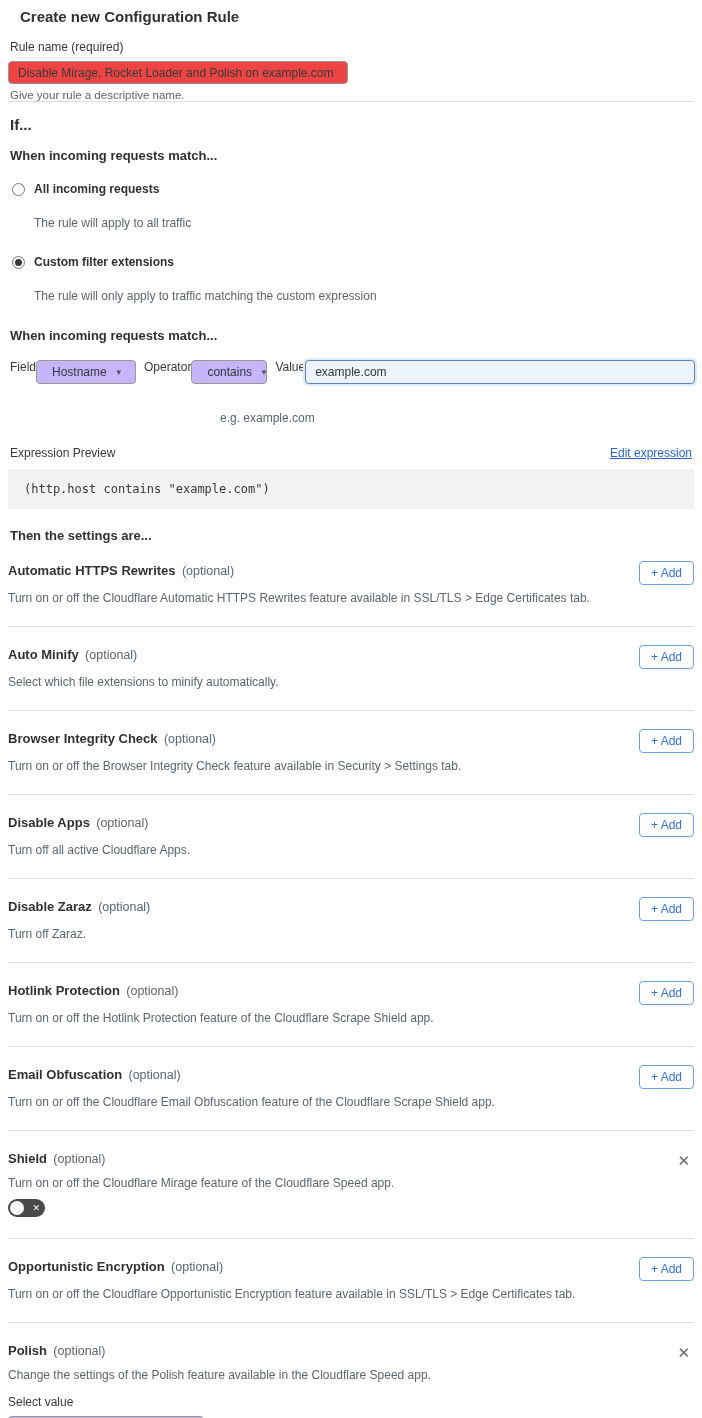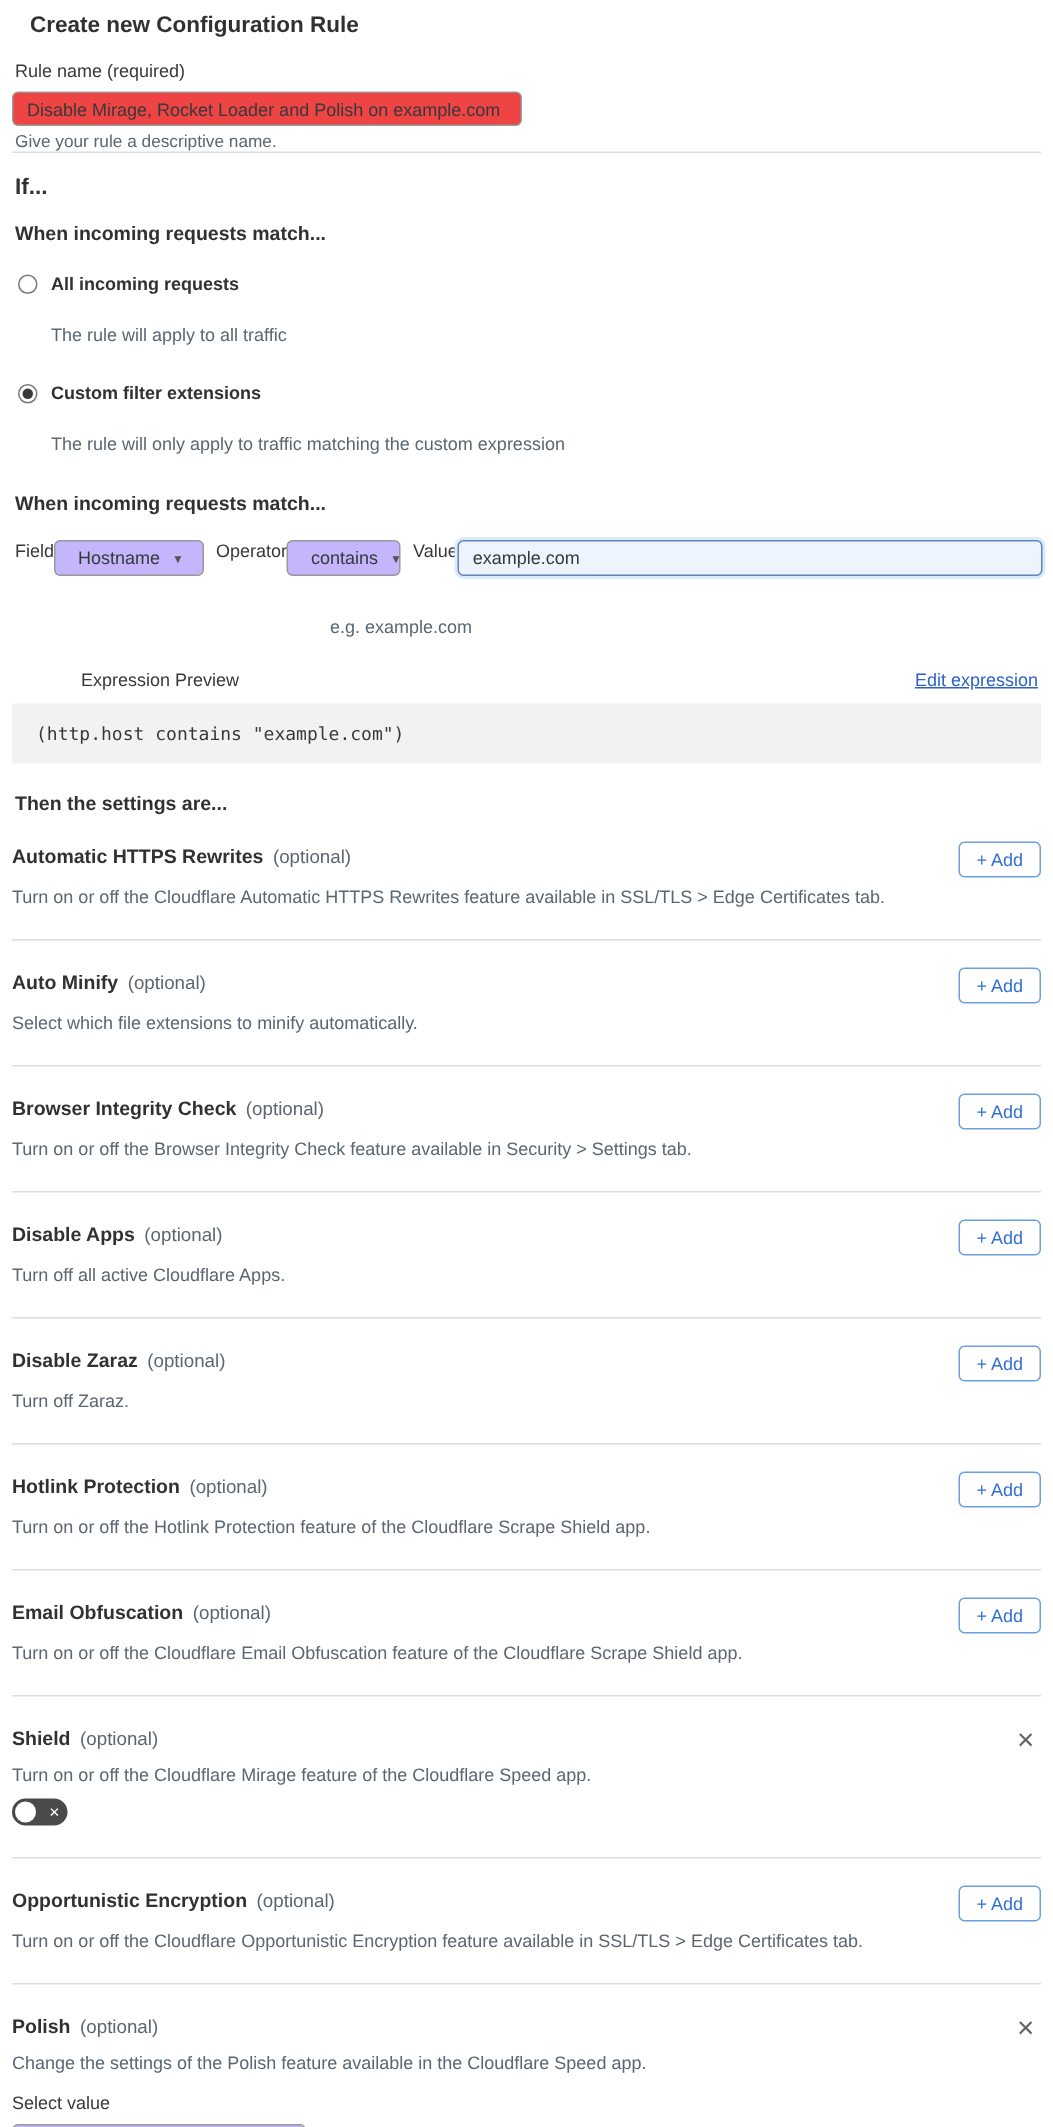--- a/index.html
+++ b/index.html
@@ -62,21 +62,21 @@
   }
   .conj-btns { display: flex; margin-left: 13px; margin-top: 20px; }
   .conj-btn {
     background: #d9d9d9; border: none; border-radius: 4px; color: #36393a;
     font-size: 12px; font-family: "Liberation Sans", sans-serif;
     padding: 5px 10px; margin-left: 10px; cursor: pointer;
   }
   .value-help { margin-top: 7px; font-size: 12px; color: #5b6670; margin-left: 212px; }
 
   .preview-row { margin-top: 21px; display: flex; justify-content: space-between; align-items: flex-end; }
-  .preview-label { font-size: 12px; color: #36393a; margin-left: 44px; }
+  .preview-label { font-size: 12px; color: #36393a; }
   .edit-link { font-size: 12px; color: #2c62c9; text-decoration: underline; cursor: pointer; }
   .code-block {
     margin-top: 9px; background: #f2f2f2; padding: 13px 16px;
     font-family: "DejaVu Sans Mono", "Liberation Mono", monospace;
     font-size: 12px; color: #36393a;
   }
 
   .then-heading { margin-top: 19px; font-size: 13px; font-weight: bold; color: #313131; }
 
   .setting { padding: 20px 0 21px 0; }

